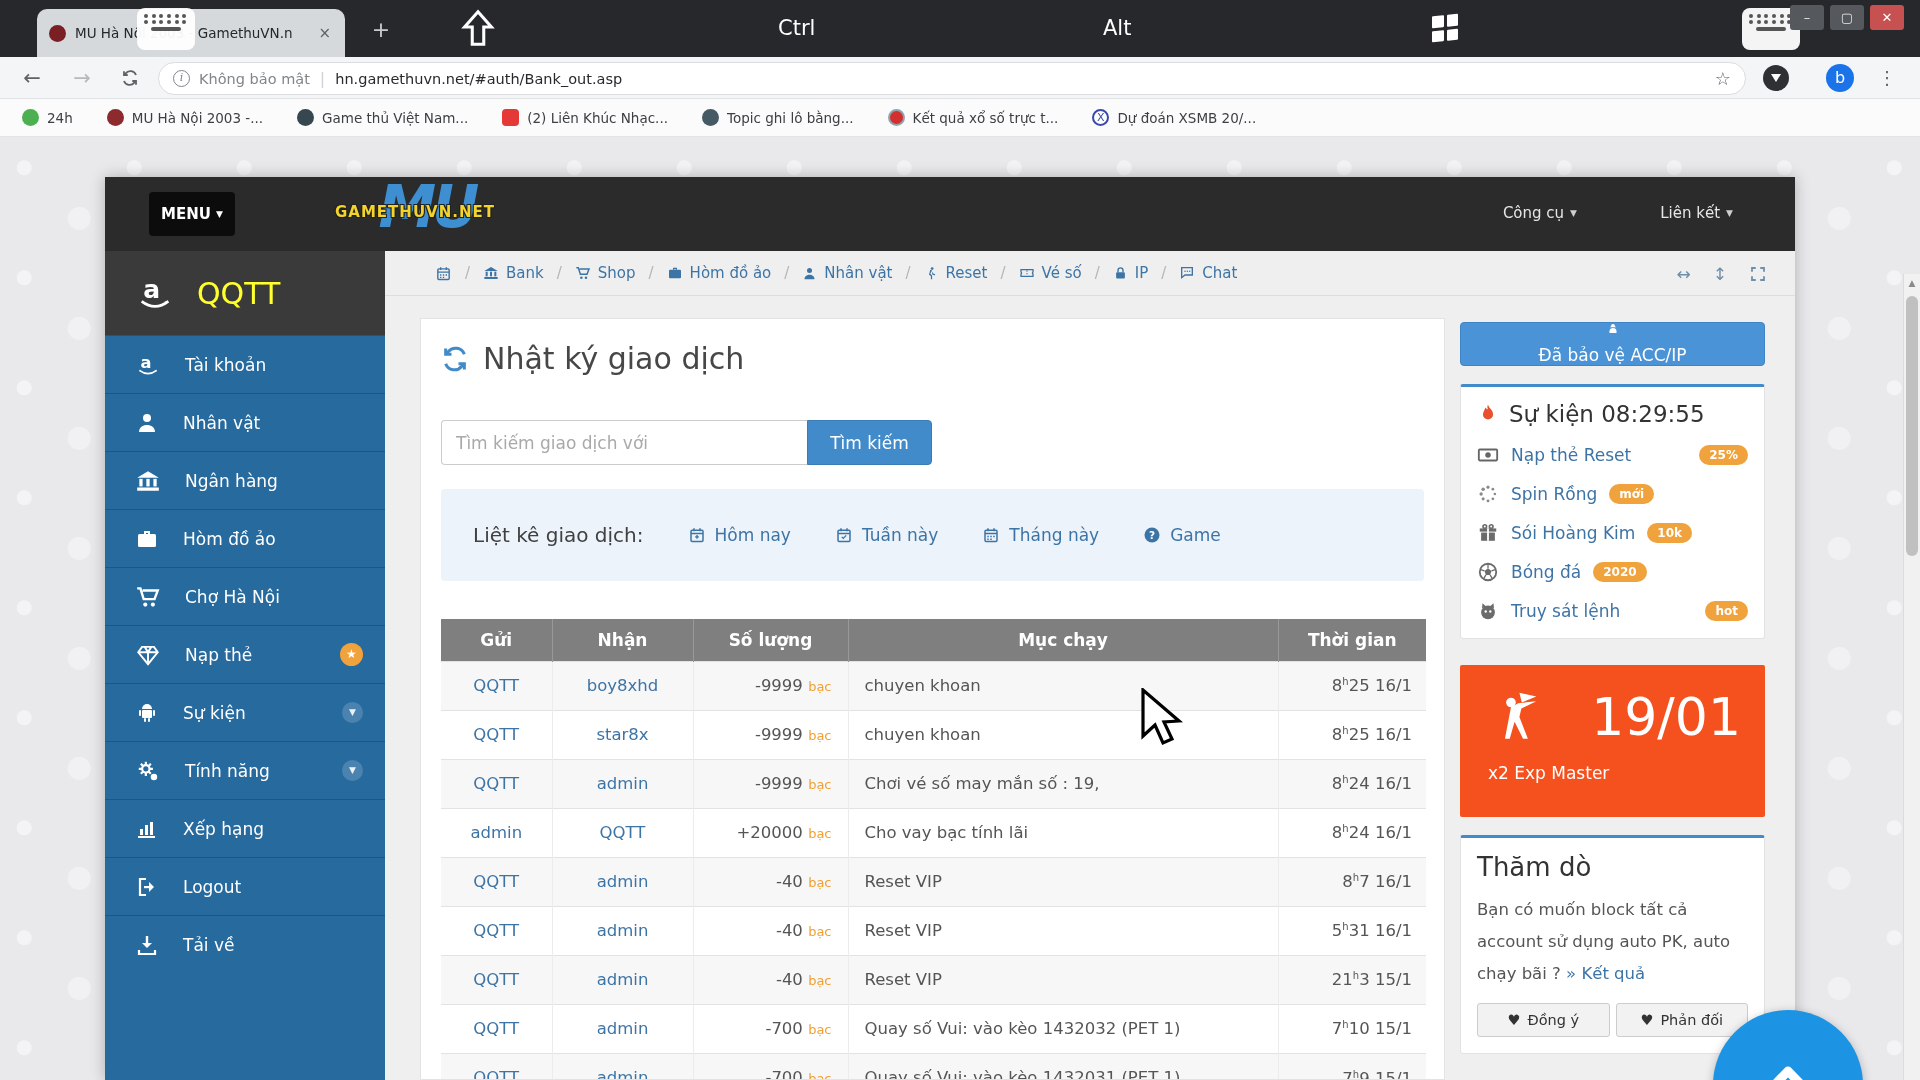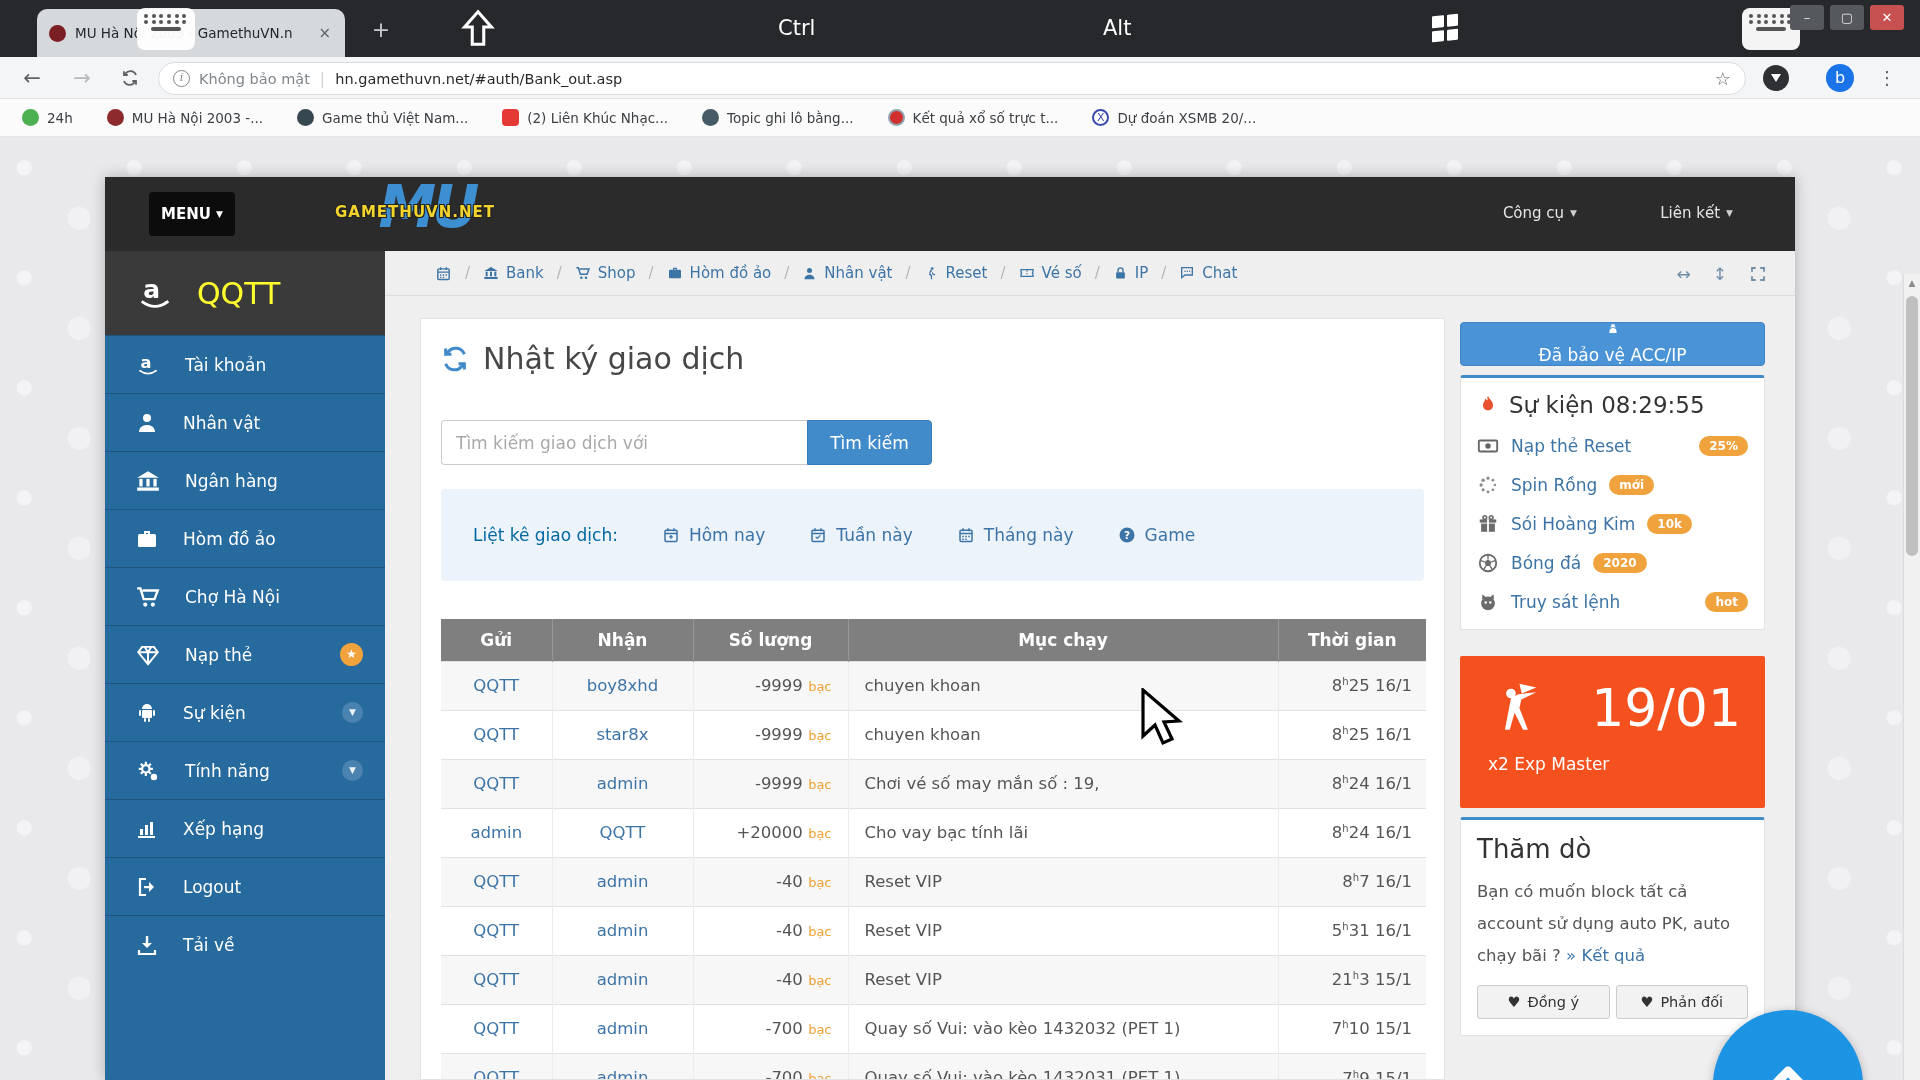--- a/index.html
+++ b/index.html
@@ -76,40 +76,40 @@
   .crumb-sep { margin:0 13px; color:#b5b5b5; }
   .bc-tools { position:absolute; right:28px; top:0; height:45px; display:flex; align-items:center; gap:22px; color:#6f8ea8; font-size:17px; }
 
   .card { position:absolute; left:35px; top:67px; width:1025px; bottom:0; background:#fff; border:1px solid #e3e3e3; padding:22px 20px 0 20px; overflow:hidden; }
   .card-title { display:flex; align-items:center; gap:14px; font-size:30px; color:#474747;text-align:center; }
   .search-row { margin-top:44px; display:flex; }
   .search-input { width:366px; height:45px; border:1px solid #ccc; border-right:none; border-radius:4px 0 0 4px; padding:0 14px; font-size:17px; color:#555; font-family:inherit; }
   .search-input::placeholder { color:#a9a9a9; }
   .search-btn { width:125px; height:45px; background:#428bca; border:1px solid #3a7cb5; border-radius:0 4px 4px 0; color:#fff; font-size:17px; font-family:inherit; }
   .filter-panel { margin-top:24px; height:92px; background:#ecf3fa; border-radius:4px; display:flex; align-items:center; padding-left:32px; gap:44px; }
-  .filter-label { color:#0369a1; font-size:17px; }
+  .filter-label { color:#404040; font-size:20px; }
   .filter-link { color:#3d74a6; font-size:17px; display:inline-flex; align-items:center; gap:9px; }
 
   table.tx { margin-top:38px; width:985px; border-collapse:collapse; table-layout:fixed; }
   table.tx col.c1{width:111px} table.tx col.c2{width:141px} table.tx col.c3{width:155px} table.tx col.c4{width:430px} table.tx col.c5{width:148px}
   table.tx th { background:#7f7f7f; color:#fff; font-size:17px; font-weight:bold; height:42px; border-right:1px solid #989898; }
   table.tx td { height:49px; font-size:16.5px; color:#555; border-top:1px solid #e2e2e2; border-right:1px solid #ececec; background:#fff; }
   table.tx td:last-child, table.tx th:last-child { border-right:none; }
   table.tx tr.odd td { background:#f7f7f7; }
   td.c-from,td.c-to { text-align:center; }
   td.c-amt { text-align:right; padding-right:16px; }
   td.c-pur { padding-left:16px; }
   td.c-time { text-align:right; padding-right:14px; color:#666; font-size:15px; }
   td.c-time sup { font-size:10px; }
   .tx a { color:#3d74a6; text-decoration:none; }
   .unit { color:#f0a033; font-size:13px; }
 
   .rightcol { position:absolute; left:1075px; top:71px; width:305px; }
   .protect-btn { width:100%; height:44px; background:#4a93d6; border:1px solid #3f84c4; border-radius:4px; color:#fff; font-size:17px; display:flex; align-items:center; justify-content:center; gap:10px; font-family:inherit;flex-direction:column; }
-  .panel { margin-top:9px; background:#fff; border:1px solid #e2e2e2; border-top:3px solid #428bca; border-radius:3px; padding:14px 16px 16px 16px; }
+  .panel { margin-top:18px; background:#fff; border:1px solid #e2e2e2; border-top:3px solid #428bca; border-radius:3px; padding:14px 16px 16px 16px; }
   .events-title { display:flex; align-items:center; gap:10px; font-size:23px; color:#333; }
   .ev-row { display:flex; align-items:center; gap:12px; margin-top:17px; font-size:17px; }
   .ev-row a { color:#3d74a6; text-decoration:none; }
   .pill { background:#f0a23c; color:#fff; font-size:12px; font-weight:bold; border-radius:10px; padding:3px 10px; }
   .pill.pushed { margin-left:auto; }
   .banner { margin-top:26px; height:152px; background:#f4511e; border-radius:2px; color:#fff; padding:22px 24px 0 28px; }
   .banner-row { display:flex; align-items:center; justify-content:space-between; }
   .banner-date { font-size:52px;margin-left:44px; }
   .banner-cap { margin-top:16px; font-size:17px; }
   .poll-title { font-size:26px; color:#333; }

